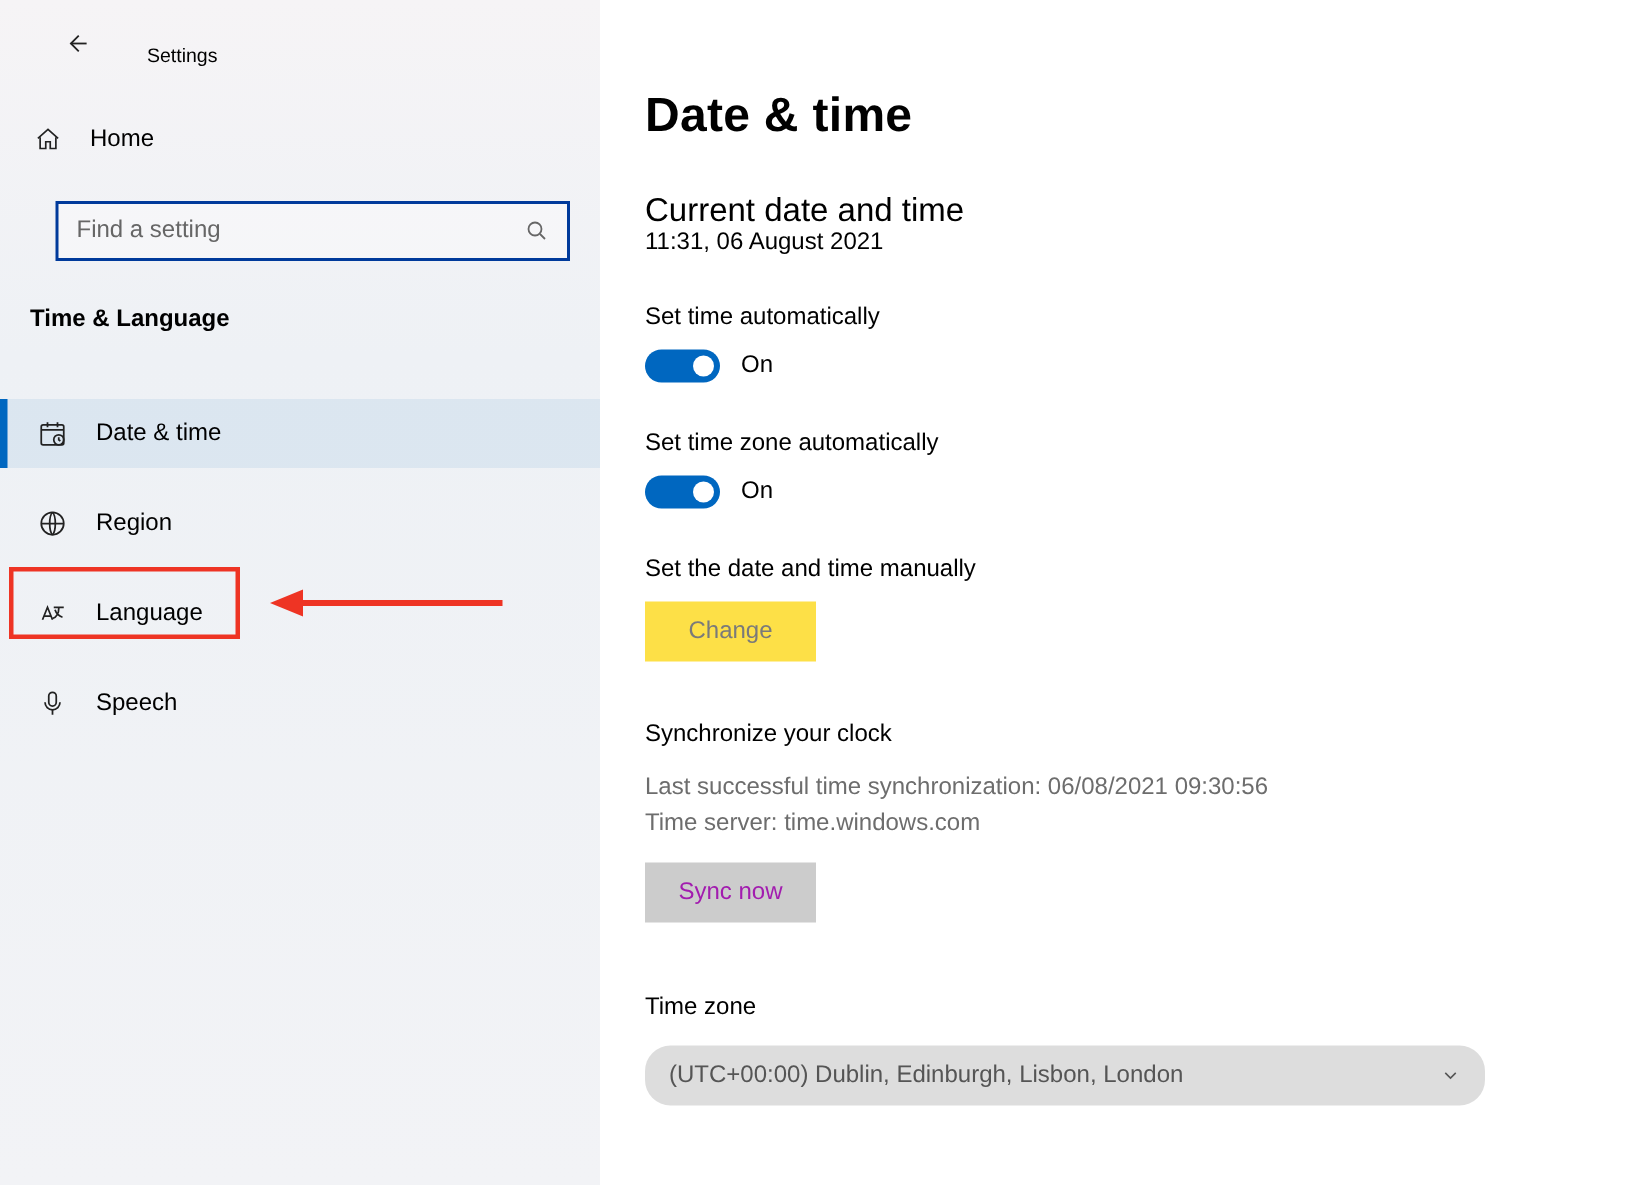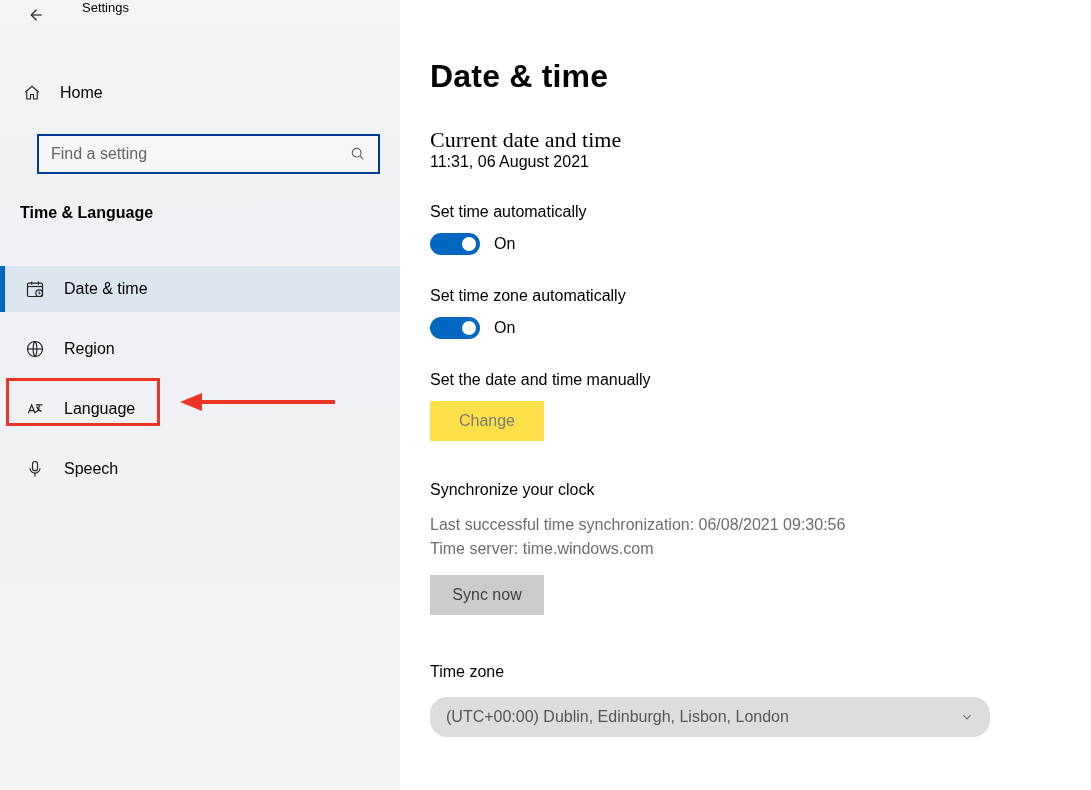--- a/index.html
+++ b/index.html
@@ -21,22 +21,22 @@
     }
     .main {
       flex: 1;
       padding: 0 0 0 30px;
       background: #fff;
     }
     
     .topbar {
       height: 44px;
       display: flex;
-      align-items: flex-start;
-      padding-left: 20px;
+      align-items: flex-end;
+      padding-left: 36px;
     }
     .back-btn {
       width: 30px;
       height: 30px;
       display: flex;
       align-items: center;
       justify-content: center;
       cursor: pointer;
     }
     .topbar-title {
@@ -137,21 +137,20 @@
     .page-title {
       font-size: 32px;
       font-weight: 600;
       margin-top: 58px;
       letter-spacing: 0.2px;
     }
     .section-title {
       font-size: 22px;
       font-weight: 400;
       margin-top: 32px;
-      font-family: Liberation Serif, serif;
     }
     .datetime-now {
       font-size: 16px;
     }
     .setting-label {
       font-size: 16px;
       margin-top: 32px;
     }
     .toggle-row {
       display: flex;
@@ -189,21 +188,21 @@
       padding: 0 18px;
       cursor: default;
     }
     .normal-btn {
       display: inline-flex;
       align-items: center;
       justify-content: center;
       min-width: 114px;
       height: 40px;
       background: #ccc;
-      color: #404040;
+      color: #a21caf;
       font-size: 16px;
       margin-top: 14px;
       padding: 0 18px;
       cursor: pointer;
     }
     .sync-section .setting-label { margin-top: 40px; }
     .sync-info {
       color: #6d6d6d;
       font-size: 16px;
       margin-top: 14px;

